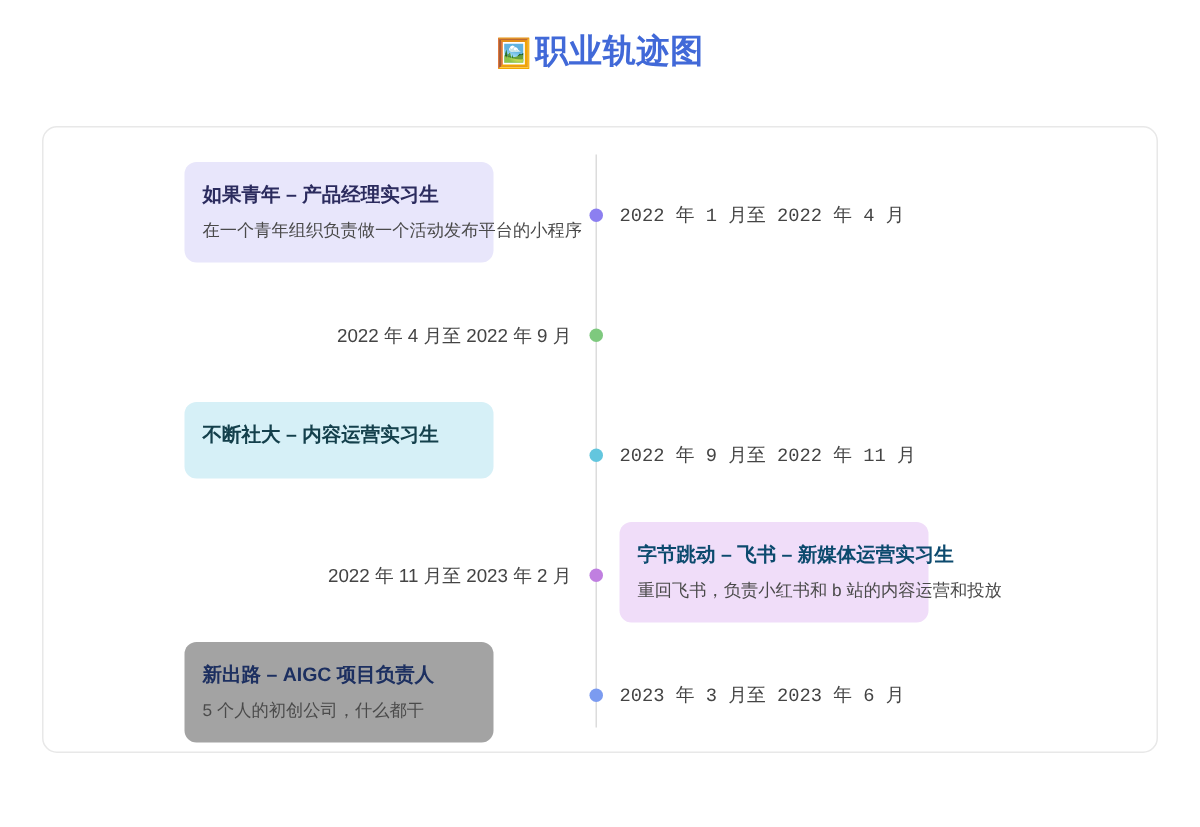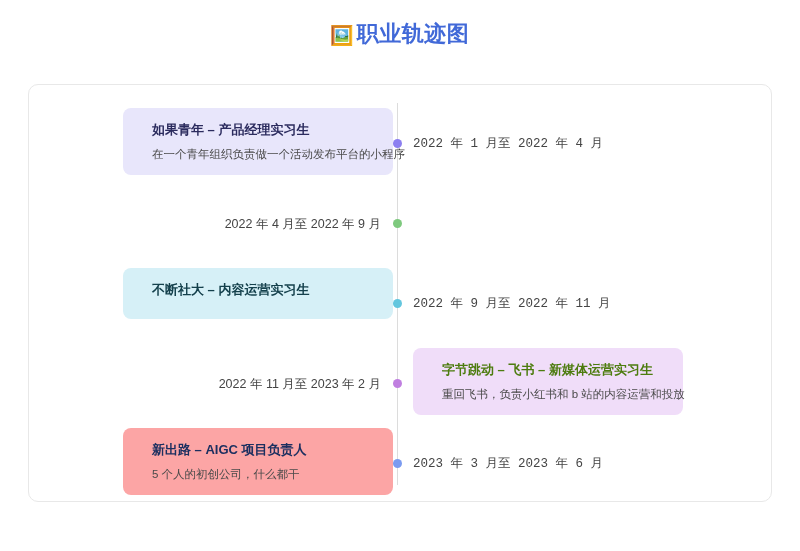--- a/index.html
+++ b/index.html
@@ -83,22 +83,22 @@
   }
   .date.left {
     left: 0;
     width: 352px;
     text-align: right;
   }
   .box {
     position: absolute;
     box-sizing: border-box;
     border-radius: 8px;
-    padding: 13px 16px 13px 29px;
-    width: 270px;
+    padding: 13px 16px 13px 12px;
+    width: 206px;
     top: -3px;
   }
   .box.left {
     left: 94px;
   }
   .box.right {
     left: 384px;
   }
   .box .role {
     font-size: 13px;
@@ -140,26 +140,26 @@
         <div class="dot" style="background: rgb(99, 198, 222);"></div>
         <div class="date right">2022 年 9 月至 2022 年 11 月</div>
         <div class="box left" style="background: rgb(214, 240, 247);">
           <div class="role" style="color: rgb(20, 64, 76);">不断社大 – 内容运营实习生</div>
         </div>
       </div>
       <div class="row" style="top: 266px;">
         <div class="dot" style="background: rgb(192, 127, 224);"></div>
         <div class="date left">2022 年 11 月至 2023 年 2 月</div>
         <div class="box right" style="background: rgb(240, 221, 249);">
-          <div class="role" style="color: #4d7c0f;">字节跳动 – 飞书 – 新媒体运营实习生</div>
+          <div class="role" style="color: #0c4a6e;">字节跳动 – 飞书 – 新媒体运营实习生</div>
           <div class="desc">重回飞书，负责小红书和 b 站的内容运营和投放</div>
         </div>
       </div>
       <div class="row" style="top: 346px;">
         <div class="dot" style="background: rgb(123, 155, 240);"></div>
         <div class="date right">2023 年 3 月至 2023 年 6 月</div>
-        <div class="box left" style="background: #fca5a5;">
+        <div class="box left" style="background: #a3a3a3;">
           <div class="role" style="color: rgb(28, 47, 96);">新出路 – AIGC 项目负责人</div>
           <div class="desc">5 个人的初创公司，什么都干</div>
         </div>
       </div>
     </div>
 </div>
 
 </body></html>

